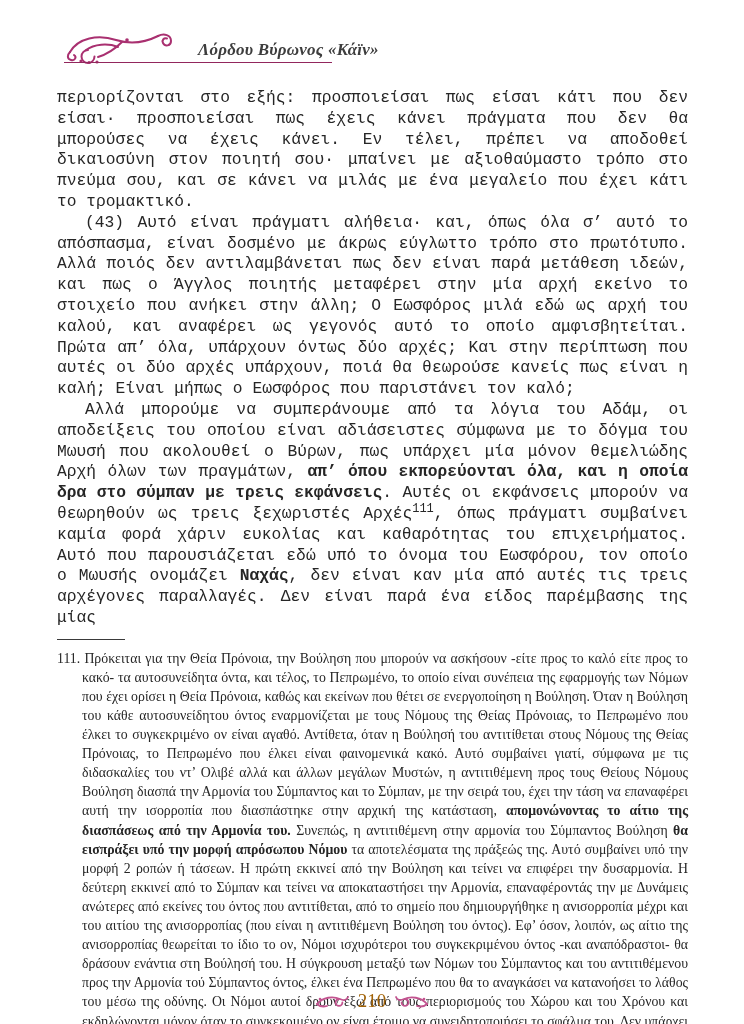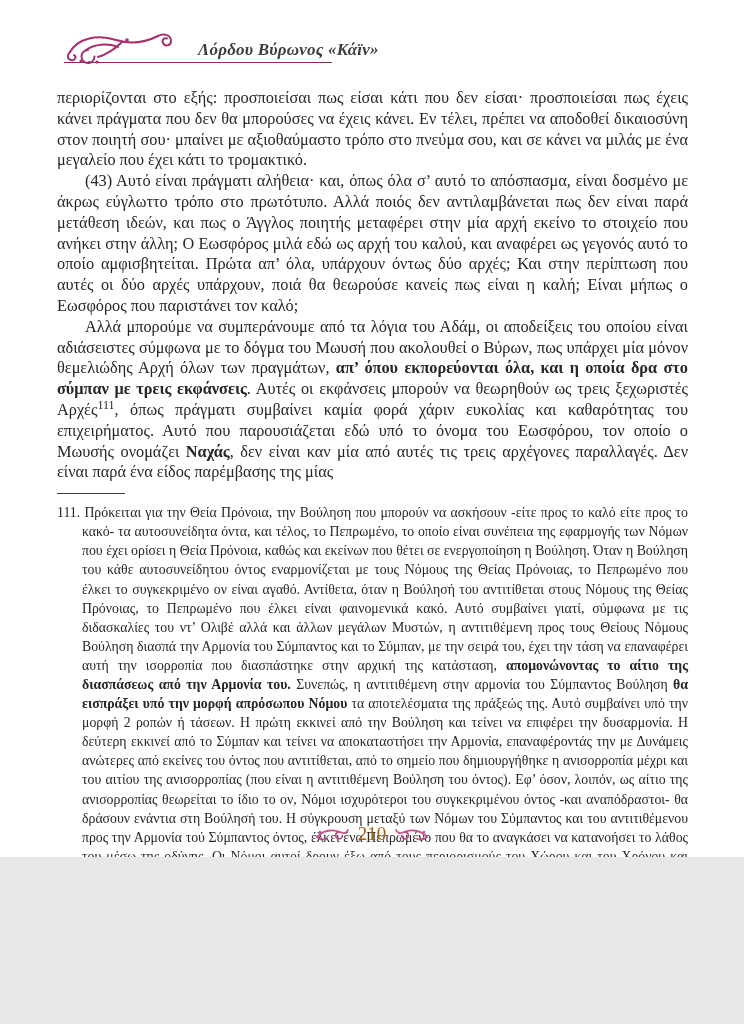--- a/index.html
+++ b/index.html
@@ -1,18 +1,18 @@
 <!DOCTYPE html>
 <html lang="el"><head>
 <meta charset="utf-8">
 <style>
   html,body{margin:0;padding:0;background:#e8e8e8;}
   .page{
     position:relative;
-    width:744px;height:857px;
+    width:744px;height:1024px;
     margin:0 auto;
     background:#ffffff;
     box-sizing:border-box;
     overflow:hidden;
     font-family:"Liberation Serif","DejaVu Serif",serif;
     color:#262626;
   }
   
   .hdr{position:relative;margin:28px 58px 0 64px;height:40px;}
   .hdr-row{display:flex;align-items:flex-end;gap:22px;}
@@ -21,21 +21,21 @@
     font-style:italic;font-weight:bold;
     font-size:17px;color:#3d3d3d;
     padding-bottom:6px;letter-spacing:.2px;
   }
   .hdr-rule{
     position:absolute;left:0;top:34px;
     width:268px;height:0;
     border-bottom:1.5px solid #92275d;
   }
   
-  .main{margin:20px 56px 0 57px;}
+  .main{margin:20px 56px 0 57px;font-family:Liberation Mono, monospace;}
   .body-par{
     margin:0;font-size:16.3px;line-height:20.8px;
     text-align:justify;
   }
   .body-par.indent{text-indent:28px;}
   .body-par b{font-weight:bold;}
   sup.fnref{font-size:12px;line-height:0;vertical-align:super;}
   
   .fn-sep{
     margin:10px 0 9px 57px;

